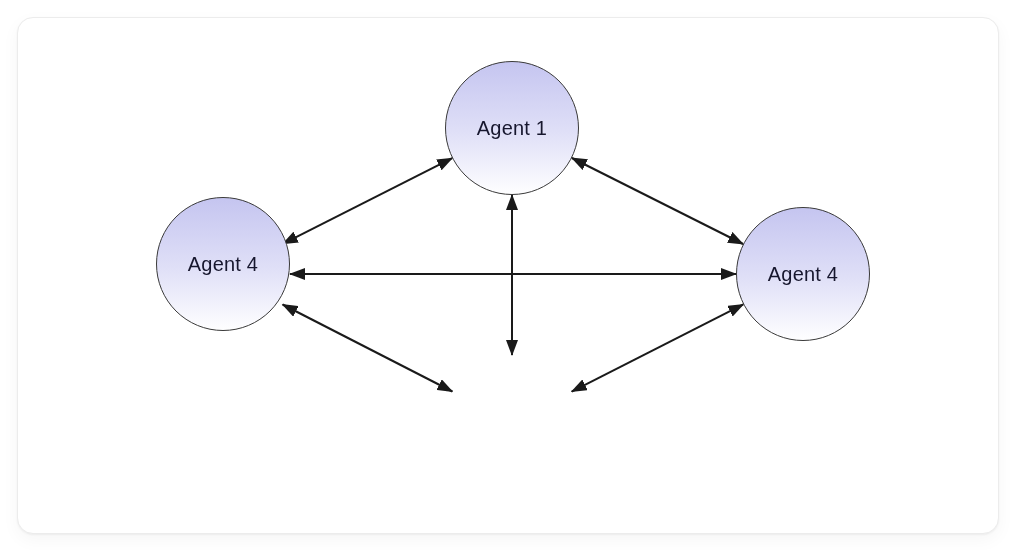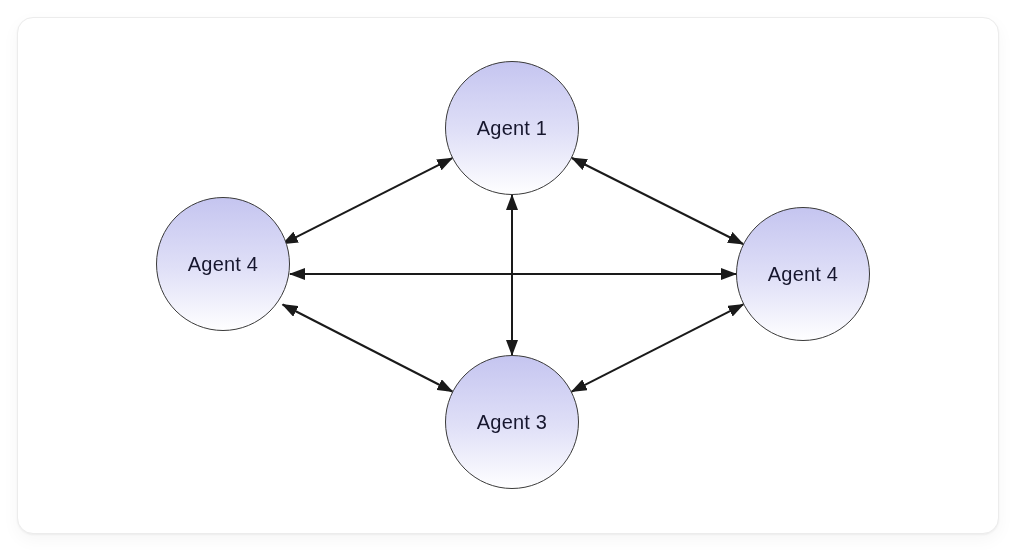--- a/index.html
+++ b/index.html
@@ -77,21 +77,18 @@
         <line x1="264.6" y1="286.5" x2="434.4" y2="373.5" stroke="#1a1a1a" stroke-width="2" marker-start="url(#arrowhead)" marker-end="url(#arrowhead)"></line>
         <line x1="553.7" y1="373.6" x2="725.3" y2="286.4" stroke="#1a1a1a" stroke-width="2" marker-start="url(#arrowhead)" marker-end="url(#arrowhead)"></line>
       </svg>
 
     <div class="node" style="width: 134px; height: 134px; left: 427px; top: 43px;">
       <span class="node-label">Agent 1</span>
     </div>
     <div class="node" style="width: 134px; height: 134px; left: 718px; top: 189px;">
       <span class="node-label">Agent 4</span>
     </div>
-    <div class="node" style="width: 134px; height: 134px; left: 427px; top: 337px;">
-      <span class="node-label">Agent 3</span>
-    </div>
     <div class="node" style="width: 134px; height: 134px; left: 138px; top: 179px;">
       <span class="node-label">Agent 4</span>
     </div>
 
   </div>
 </div>
 
 </body></html>

